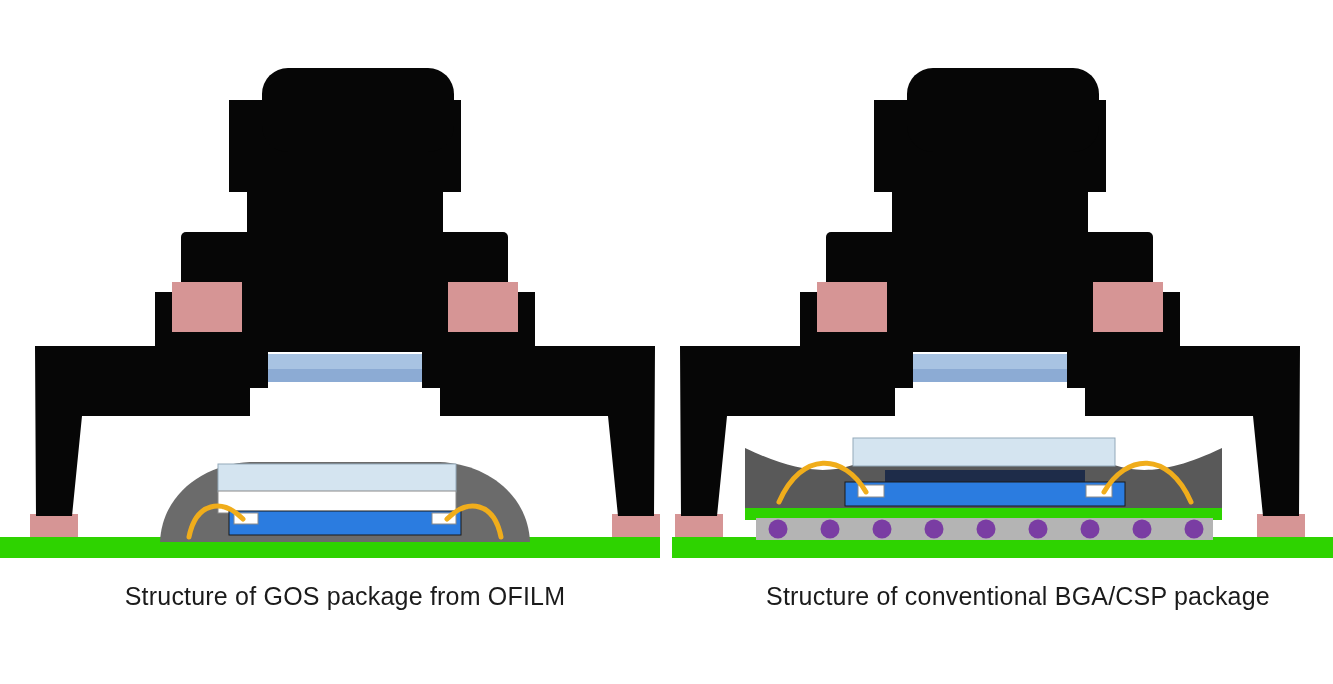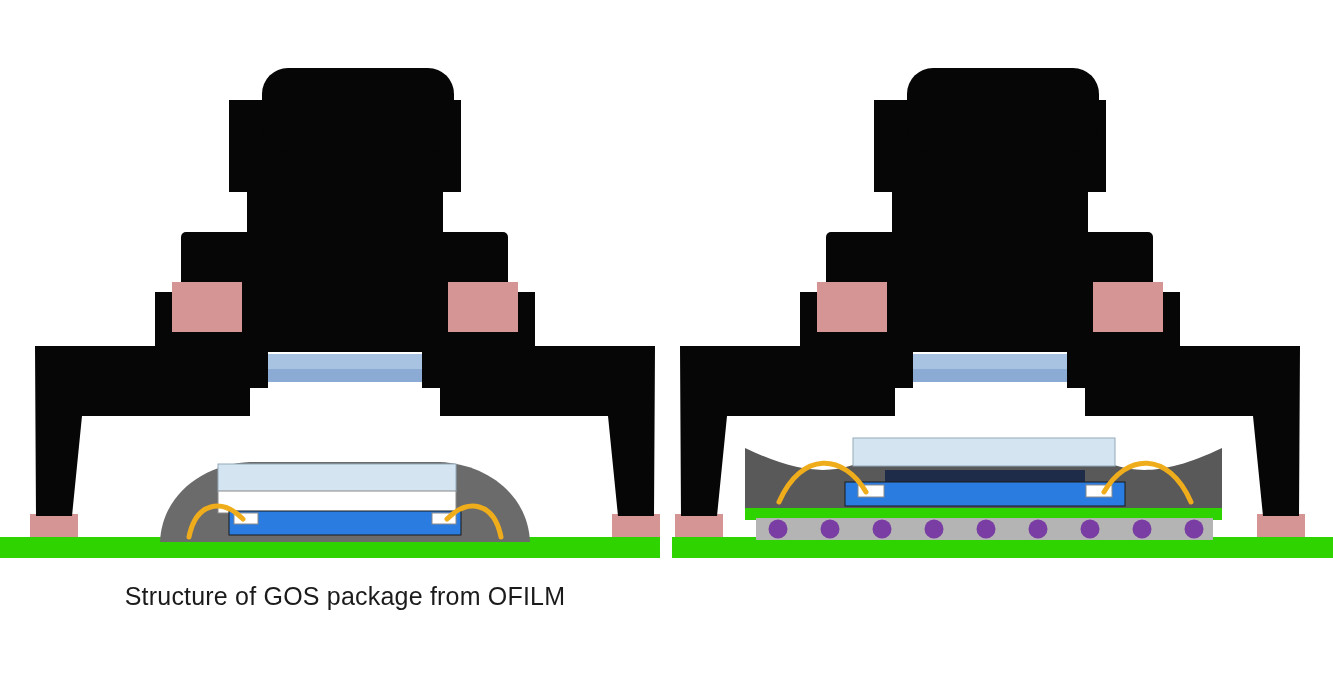--- a/index.html
+++ b/index.html
@@ -128,14 +128,15 @@
       <rect class="c-die" x="845" y="482" width="280" height="24"></rect>
       <rect class="c-pad" x="858" y="485" width="26" height="12"></rect>
       <rect class="c-pad" x="1086" y="485" width="26" height="12"></rect>
       <path class="c-wire" d="M866,492 C844,454 802,450 779,502"></path>
       <path class="c-wire" d="M1104,492 C1126,454 1168,450 1191,502"></path>
     </g>
   </svg>
 
   <div class="caption caption-left">Structure of GOS package from OFILM</div>
 
+  <div class="caption caption-right">Structure of conventional BGA/CSP package</div>
 
 </div>
 
 </body></html>

